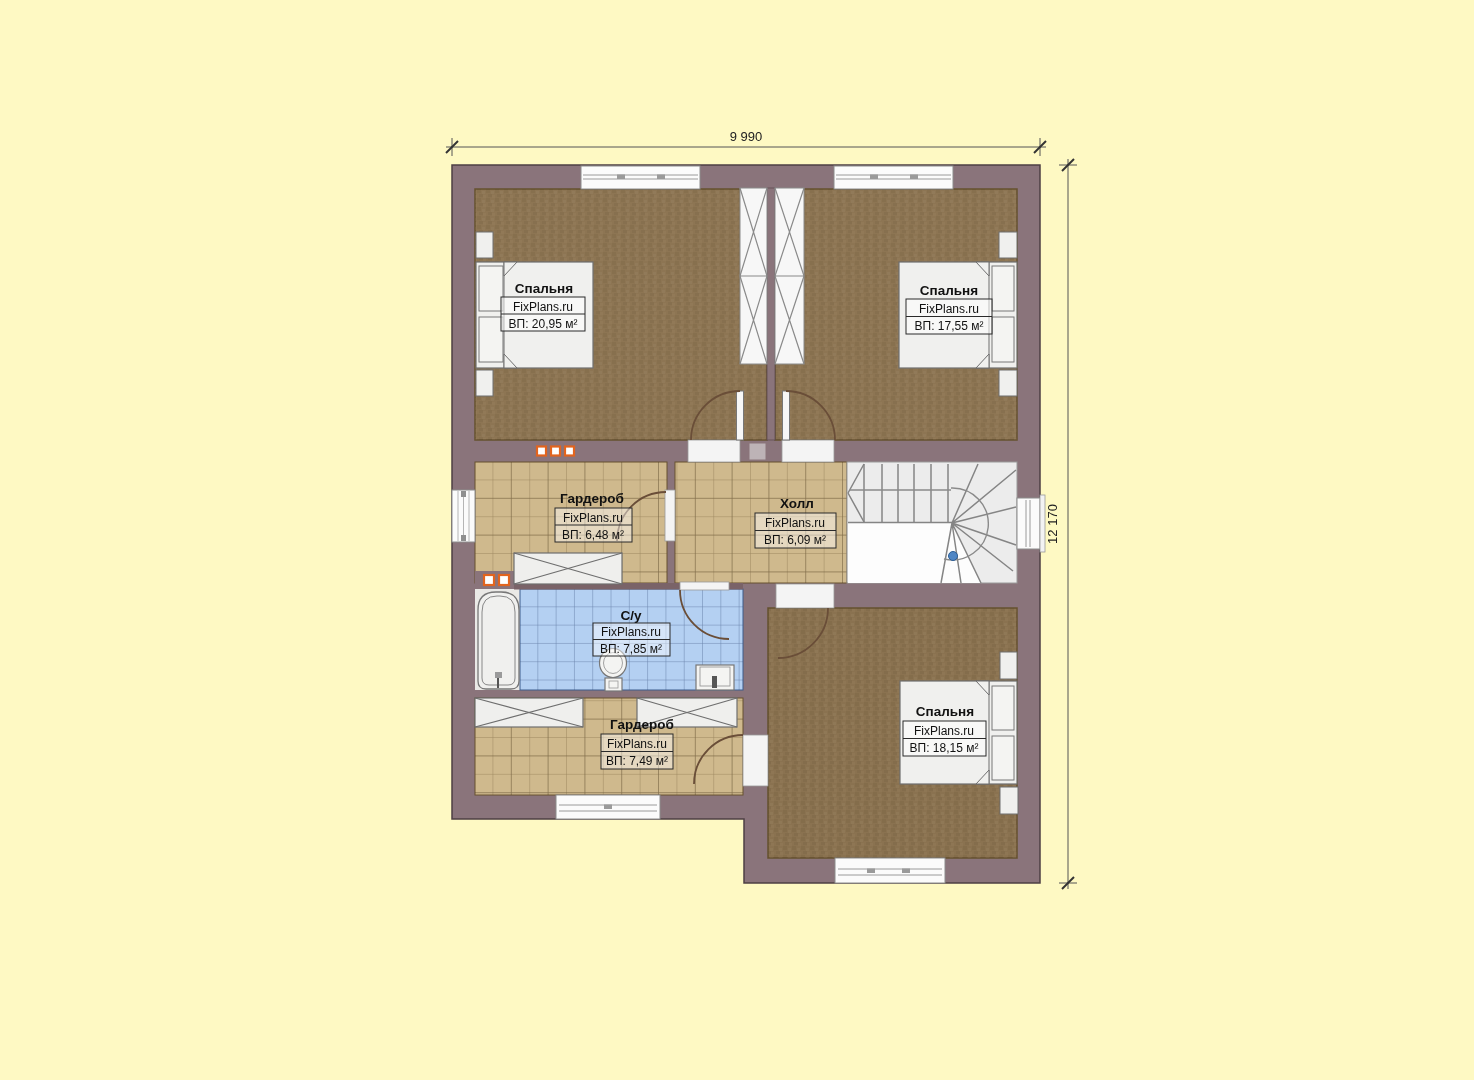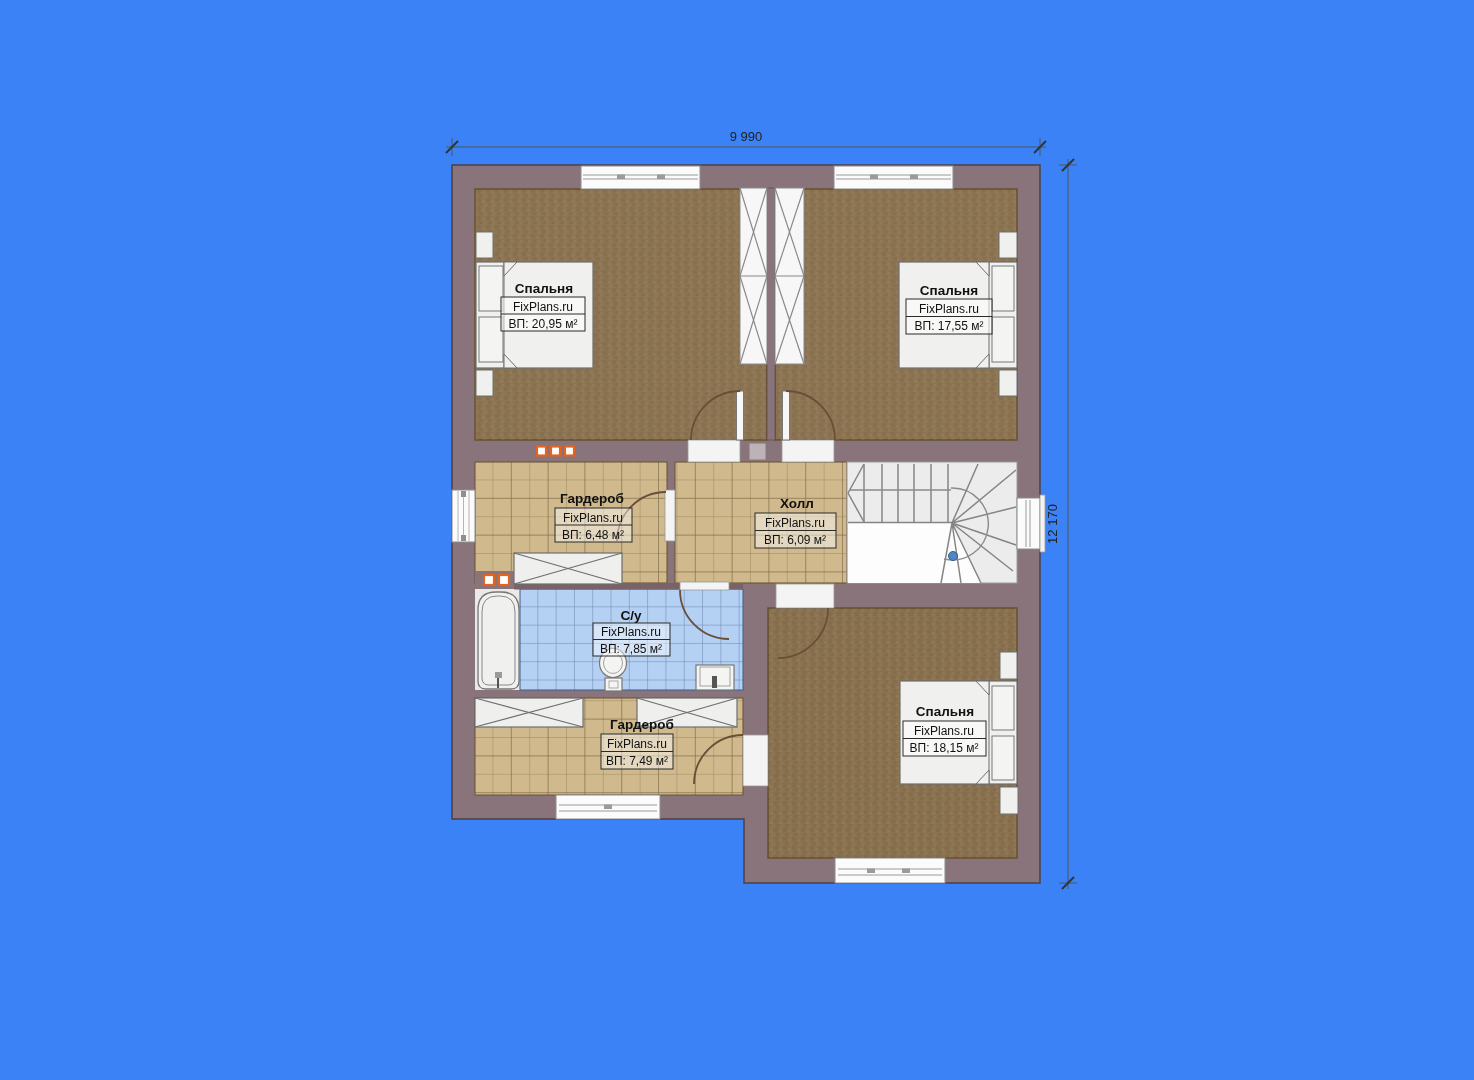--- a/index.html
+++ b/index.html
@@ -1,16 +1,16 @@
 <!DOCTYPE html>
 <html><head>
 <meta charset="utf-8">
 <style>
   html,body{margin:0;padding:0;background:#ffffff;}
-  .page{width:1474px;height:1080px;position:relative;background:#3b82f6;overflow:hidden;}
+  .page{width:1474px;height:1080px;position:relative;background:#fef9c3;overflow:hidden;}
   svg{position:absolute;top:0;left:0;}
   text{font-family:"Liberation Sans", sans-serif;}
 </style>
 </head>
 <body>
 <div class="page">
 <svg width="1474" height="1080" viewBox="0 0 1474 1080">
 <defs>
   <pattern id="tanGrid" width="18.4" height="18.4" patternUnits="userSpaceOnUse" x="475" y="462">
     <rect width="18.4" height="18.4" fill="none"></rect>

